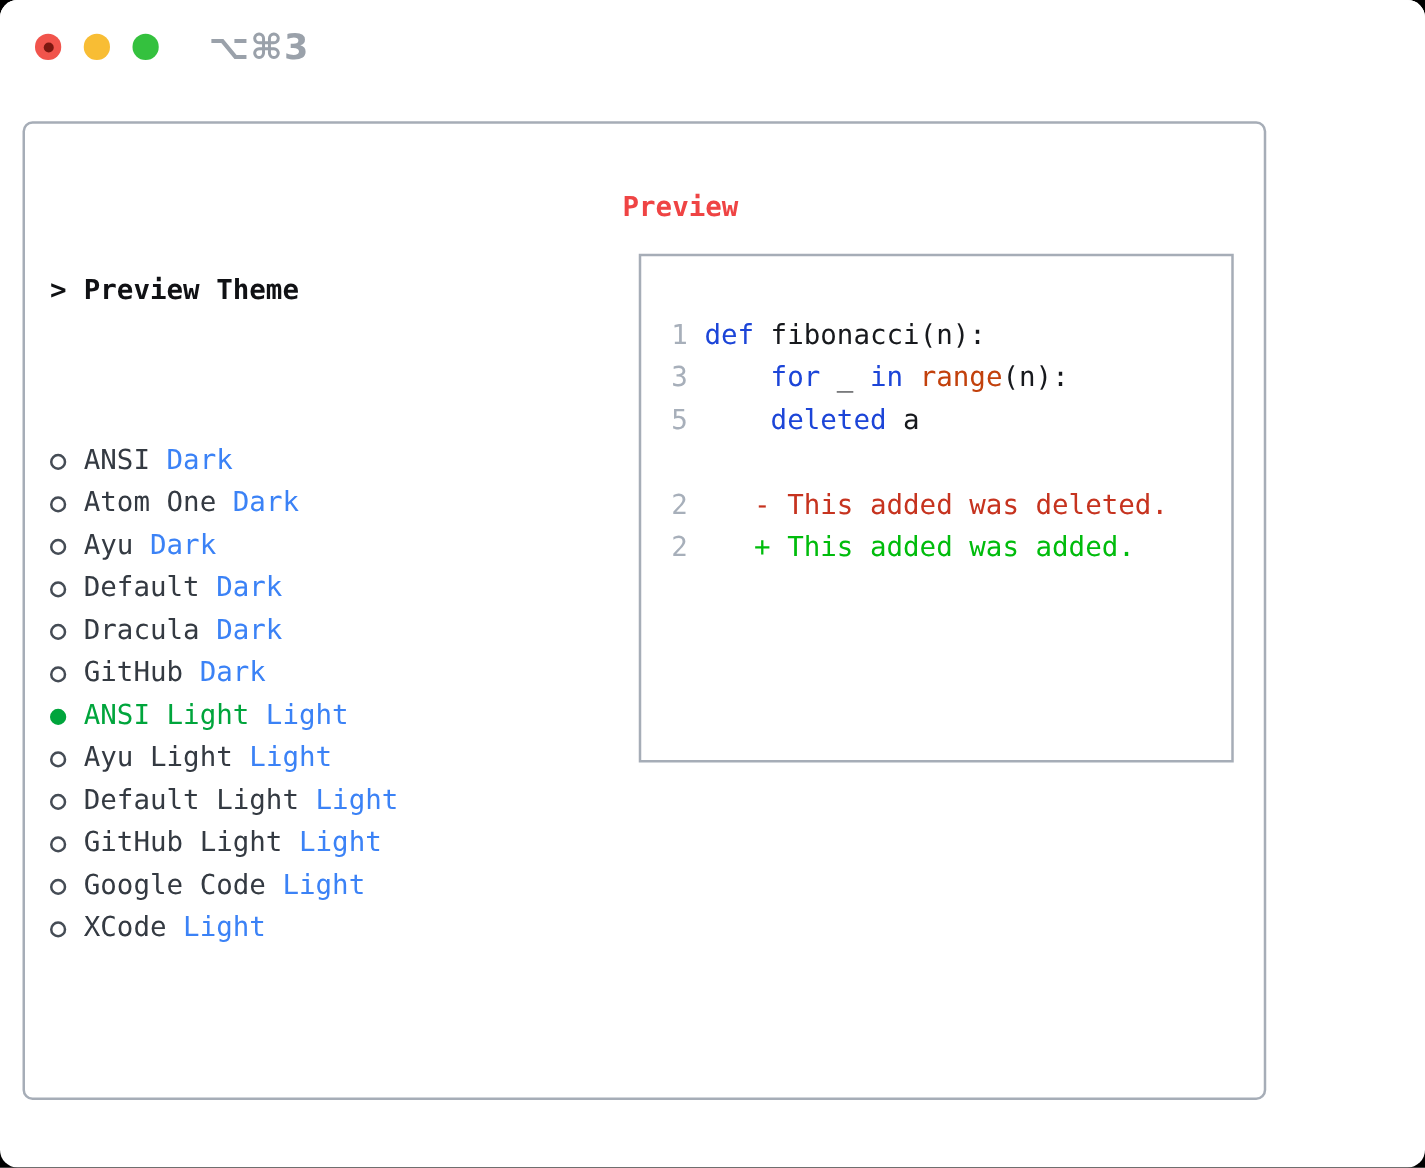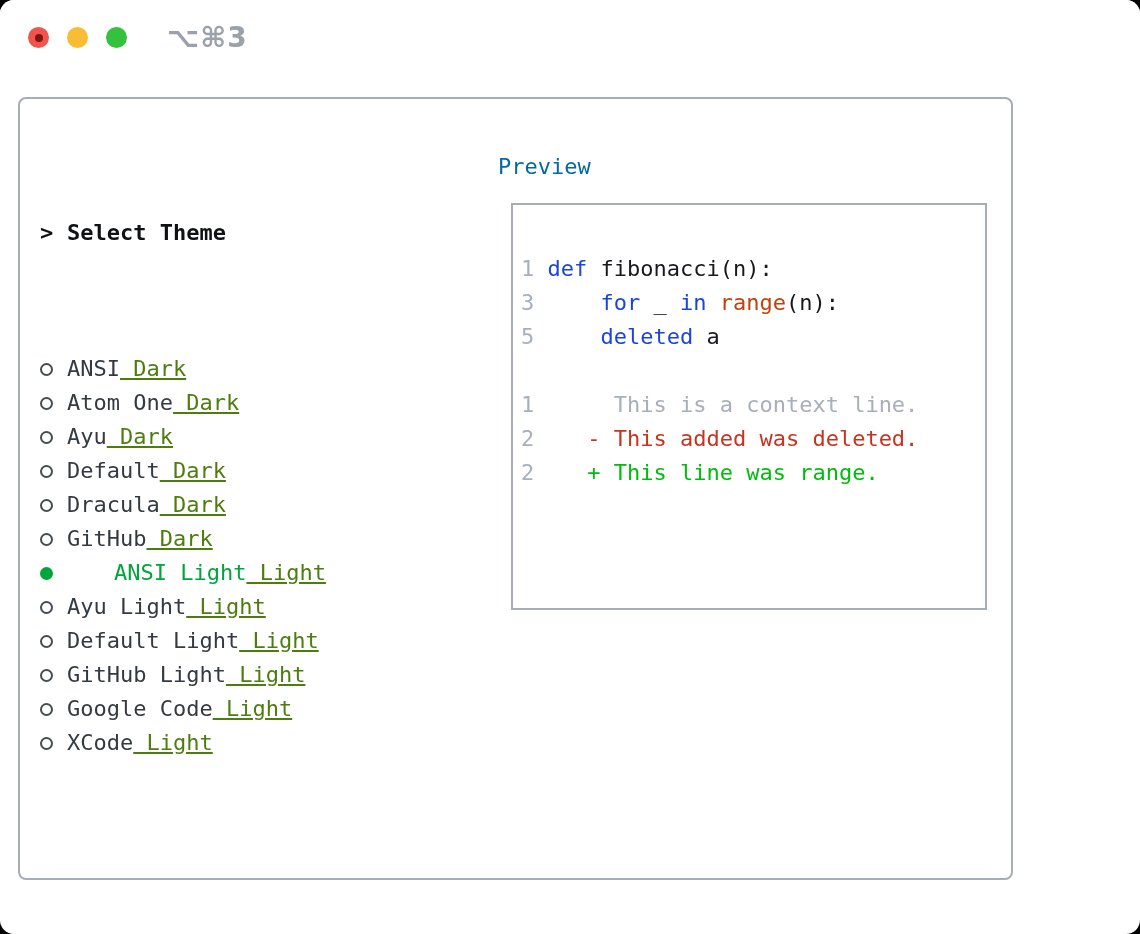--- a/index.html
+++ b/index.html
@@ -26,31 +26,31 @@
     border:2px solid #a6adb7;border-radius:8px;box-sizing:border-box;background:#fff;
   }
   .leftcol{position:absolute;left:20px;top:49px;font-size:22px;line-height:34px;white-space:pre;}
   .row{display:flex;align-items:center;height:34px;white-space:pre;}
   .gutter{display:inline-flex;align-items:center;width:27px;flex:0 0 27px;}
   .prefix{font-weight:700;color:#101114;}
   .h1{font-weight:700;color:#101114;}
   .radio{display:inline-block;width:13px;height:13px;border:2px solid #454c55;border-radius:50%;box-sizing:border-box;background:transparent;}
   .radio.on{background:#00a53c;border-color:#00a53c;}
   .tname{color:#343a42;text-align:center;}
-  .tname.sel{color:#00a53c;margin-left:47px;}
-  .variant{color:#4d7c0f;text-decoration:underline;}
+  .tname.sel{color:#00a53c;}
+  .variant{color:#3b82f6;}
   .spacer{height:34px;}
   
-  .preview-header{position:absolute;left:478px;top:51px;height:34px;line-height:34px;font-size:22px;font-weight:400;color:#0369a1;}
+  .preview-header{position:absolute;left:478px;top:51px;height:34px;line-height:34px;font-size:22px;font-weight:700;color:#ef4444;}
   .preview-box{
     position:absolute;left:491px;top:104px;width:476px;height:407px;
     border:2px solid #a6adb7;box-sizing:border-box;background:#fff;
   }
   .codepane{position:absolute;left:8px;top:47px;font-size:22px;line-height:34px;}
-  .cl{white-space:pre;height:34px;}
+  .cl{white-space:pre;height:34px;margin-left:16px;}
   .lnum{color:#a7afba;}
   .tok-fg{color:#17191d;}
   .tok-kw{color:#1c45d8;}
   .tok-fn{color:#c2410c;}
   .tok-num{color:#00a316;}
   .tok-ctx{color:#a7afba;}
   .tok-del{color:#c6331f;}
   .tok-add{color:#00bc0c;}
 </style>
 </head>
@@ -64,21 +64,21 @@
       </span>
     <span class="tl yellow"></span>
     <span class="tl green"></span>
     <span class="wtitle">⌥⌘3</span>
   </div>
 
   <div class="main-box">
 
     <div class="leftcol">
       <div class="row">
-        <span class="gutter prefix">&gt;</span><span class="h1">Select Theme</span>
+        <span class="gutter prefix">&gt;</span><span class="h1">Preview Theme</span>
       </div>
 
       <div id="theme-list"><div class="row"><span class="gutter"><span class="radio"></span></span><span class="tname">ANSI</span><span class="variant"> Dark</span></div><div class="row"><span class="gutter"><span class="radio"></span></span><span class="tname">Atom One</span><span class="variant"> Dark</span></div><div class="row"><span class="gutter"><span class="radio"></span></span><span class="tname">Ayu</span><span class="variant"> Dark</span></div><div class="row"><span class="gutter"><span class="radio"></span></span><span class="tname">Default</span><span class="variant"> Dark</span></div><div class="row"><span class="gutter"><span class="radio"></span></span><span class="tname">Dracula</span><span class="variant"> Dark</span></div><div class="row"><span class="gutter"><span class="radio"></span></span><span class="tname">GitHub</span><span class="variant"> Dark</span></div><div class="row"><span class="gutter"><span class="radio on"></span></span><span class="tname sel">ANSI Light</span><span class="variant"> Light</span></div><div class="row"><span class="gutter"><span class="radio"></span></span><span class="tname">Ayu Light</span><span class="variant"> Light</span></div><div class="row"><span class="gutter"><span class="radio"></span></span><span class="tname">Default Light</span><span class="variant"> Light</span></div><div class="row"><span class="gutter"><span class="radio"></span></span><span class="tname">GitHub Light</span><span class="variant"> Light</span></div><div class="row"><span class="gutter"><span class="radio"></span></span><span class="tname">Google Code</span><span class="variant"> Light</span></div><div class="row"><span class="gutter"><span class="radio"></span></span><span class="tname">XCode</span><span class="variant"> Light</span></div></div>
 
       <div class="spacer"></div>
 
       
 
       
 
@@ -88,20 +88,19 @@
     </div>
 
     <div class="preview-header">Preview</div>
 
     <div class="preview-box">
       <div class="codepane" id="codepane">
           <div class="cl"><span class="lnum">1 </span><span class="tok-kw">def</span><span class="tok-fg"> fibonacci(n):</span></div>
           <div class="cl"><span class="lnum">3 </span><span class="tok-fg">    </span><span class="tok-kw">for</span><span class="tok-fg"> _ </span><span class="tok-kw">in</span><span class="tok-fg"> </span><span class="tok-fn">range</span><span class="tok-fg">(n):</span></div>
           <div class="cl"><span class="lnum">5 </span><span class="tok-fg">    </span><span class="tok-kw">deleted</span><span class="tok-fg"> a</span></div>
           <div class="cl">&nbsp;</div>
-          <div class="cl"><span class="lnum">1 </span><span class="tok-ctx">     This is a context line.</span></div>
           <div class="cl"><span class="lnum">2 </span><span class="tok-del">   - This added was deleted.</span></div>
-          <div class="cl"><span class="lnum">2 </span><span class="tok-add">   + This line was range.</span></div>
+          <div class="cl"><span class="lnum">2 </span><span class="tok-add">   + This added was added.</span></div>
         </div>
     </div>
 
   </div>
 </div>
 
 </body></html>

